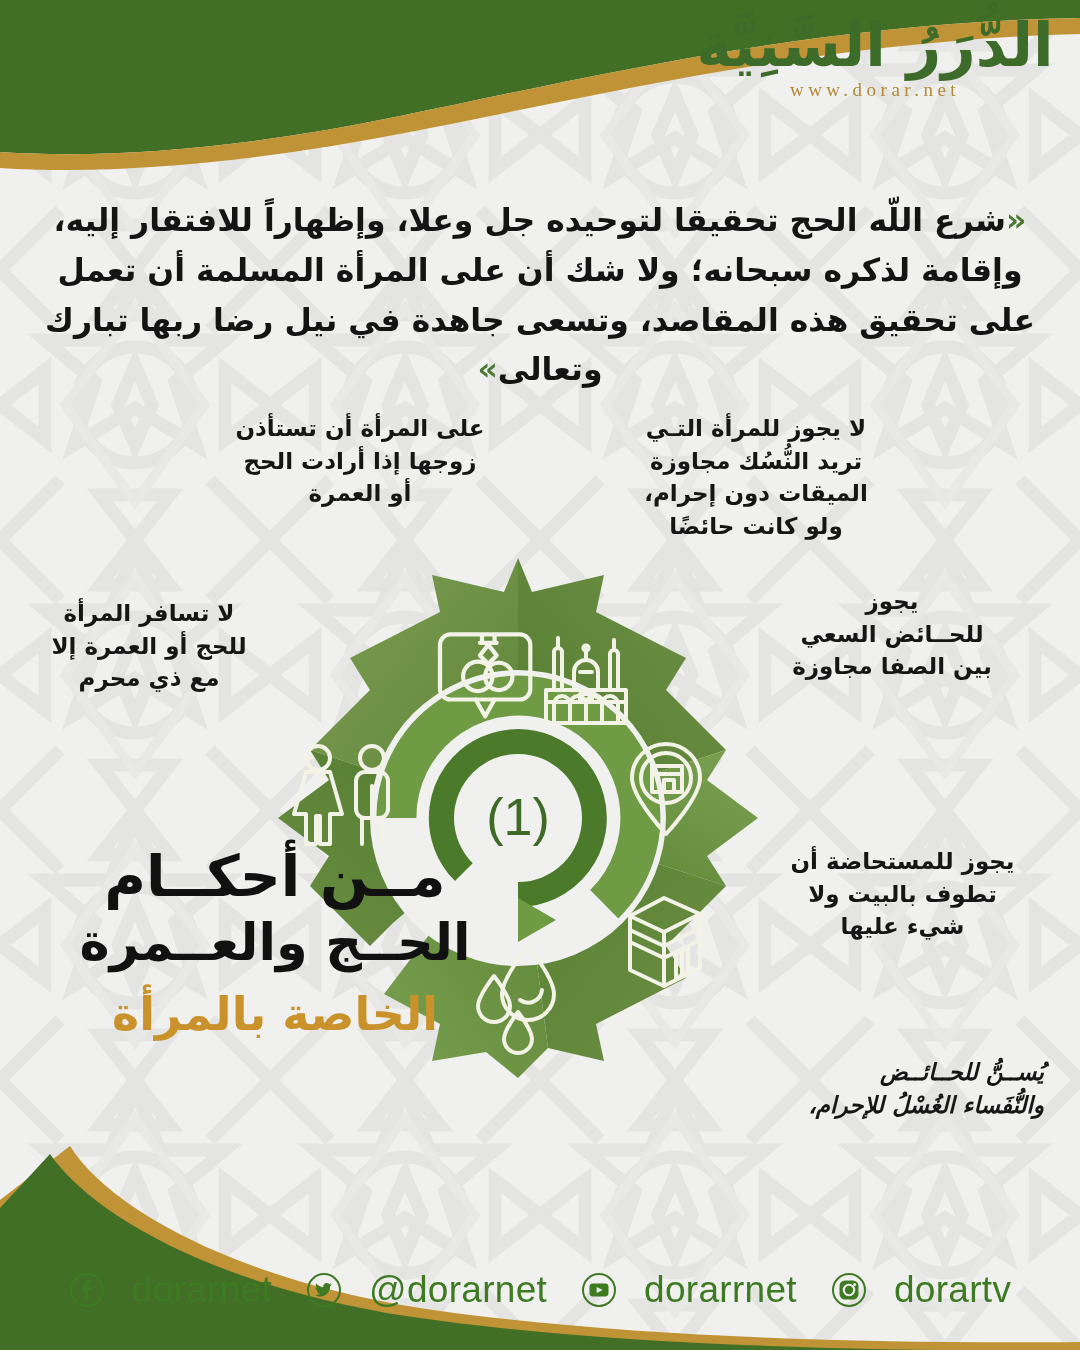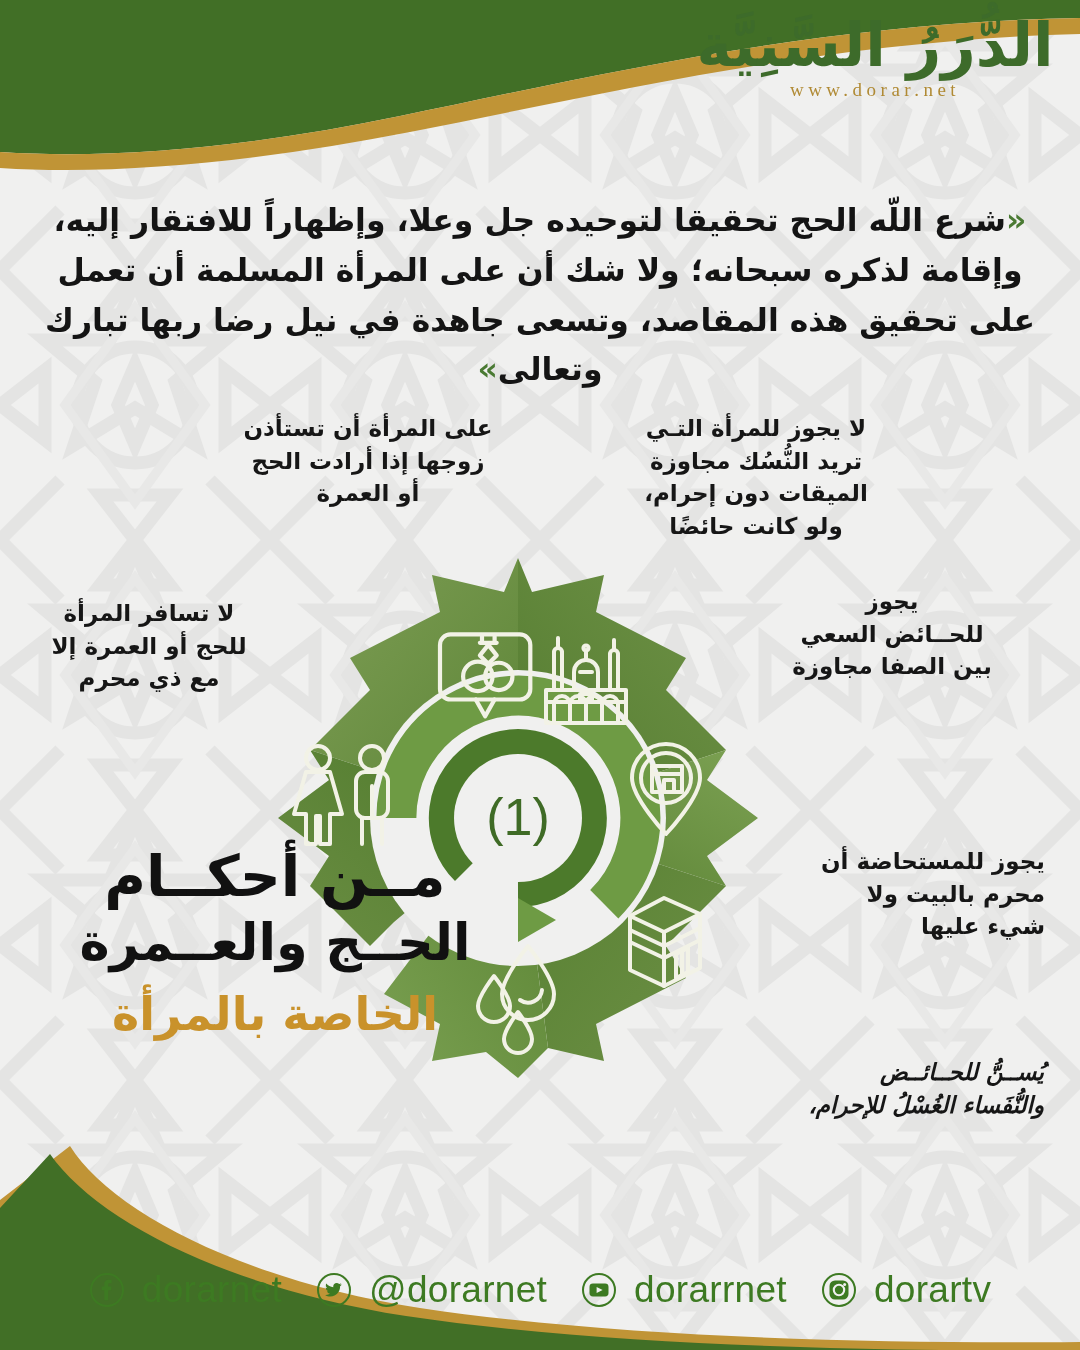--- a/index.html
+++ b/index.html
@@ -52,36 +52,36 @@
   }
   .title-l1{font-size:57px;font-weight:700;color:#111;line-height:1.12;letter-spacing:-1px;white-space:nowrap;}
   .title-l2{font-size:51px;font-weight:700;color:#111;line-height:1.18;letter-spacing:-1px;margin-top:4px;white-space:nowrap;}
   .title-l3{font-size:46px;font-weight:700;color:#c9922b;line-height:1.2;margin-top:14px;white-space:nowrap;}
 
   
   .label{
     position:absolute;direction:rtl;z-index:6;
     font-size:23px;font-weight:700;line-height:1.42;color:#161616;
   }
-  .lbl-1{top:412px;left:213px;width:310px;text-align:center;}
+  .lbl-1{top:412px;left:205px;width:310px;text-align:center;}
   .lbl-2{top:412px;left:606px;width:300px;text-align:center;}
   .lbl-3{top:585px;left:744px;width:296px;text-align:center;}
-  .lbl-4{top:845px;left:760px;width:285px;}
+  .lbl-4{top:845px;left:760px;width:285px;text-align:center;}
   .lbl-5{top:1056px;left:604px;width:440px;text-align:right;font-style:italic;}
   .lbl-6{top:597px;left:20px;width:258px;text-align:center;}
 
   
   .bottom-ribbon{position:absolute;left:0;bottom:0;width:1080px;height:210px;z-index:2;}
 
   
   .social{
     position:absolute;left:0;bottom:30px;width:1080px;height:60px;z-index:6;
     display:flex;align-items:center;justify-content:center;gap:34px;direction:ltr;
   }
-  .social-item{display:flex;align-items:center;gap:17px;}
+  .social-item{display:flex;align-items:center;gap:27px;}
   .social-item .sname{
     font-family:"Liberation Sans","DejaVu Sans",sans-serif;
     font-size:37px;color:#3d7a22;font-weight:400;letter-spacing:.3px;
   }
   .sicon{width:36px;height:36px;display:block;}
 </style>
 </head>
 <body>
 
 <div id="stage">
@@ -295,21 +295,21 @@
   </div>
 
   <div class="label lbl-3">
     <div>يجوز</div>
     <div>للحــائض السعي</div>
     <div>بين الصفا مجاوزة</div>
   </div>
 
   <div class="label lbl-4">
     <div>يجوز للمستحاضة أن</div>
-    <div>محرم بالبيت ولا</div>
+    <div>تطوف بالبيت ولا</div>
     <div>شيء عليها</div>
   </div>
 
   <div class="label lbl-5">
     <div>يُســنُّ للحــائــض</div>
     <div>والنُّفَساء الغُسْلُ للإحرام،</div>
   </div>
 
   <div class="label lbl-6">
     <div>لا تسافر المرأة</div>

